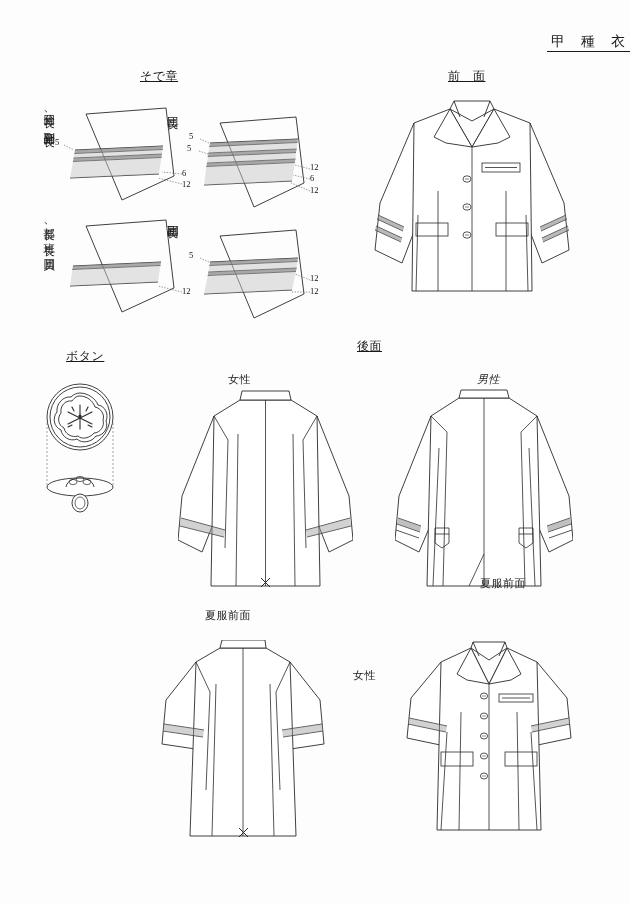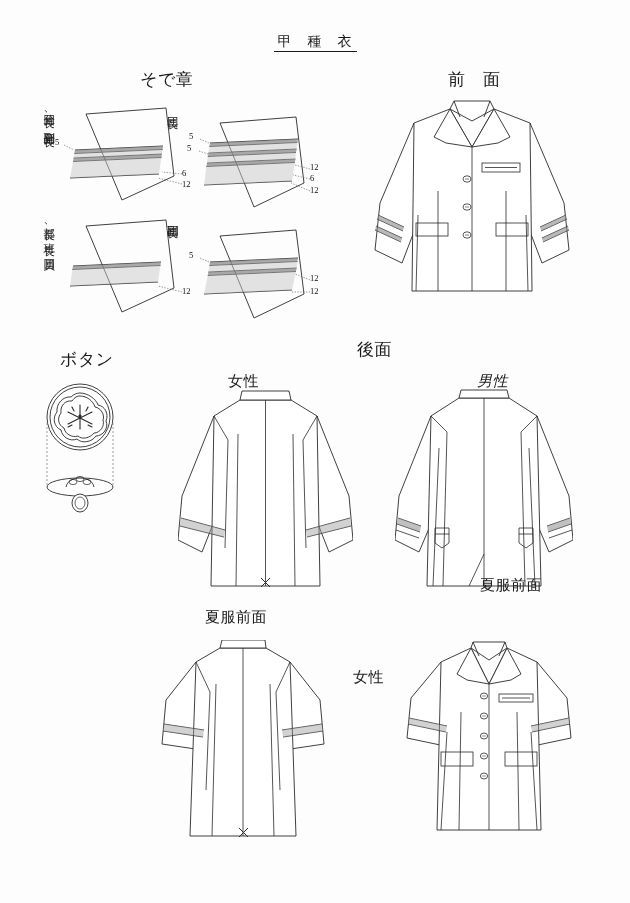--- a/index.html
+++ b/index.html
@@ -19,35 +19,36 @@
     position: absolute;
     inset: 0;
   }
 
   
   .doc-title {
     position: absolute;
     top: 33px;
     left: 0;
     width: 630px;
-    text-align: center;
+    text-align: right;
     font-size: 14px;
     letter-spacing: 1px;
   }
   .doc-title span.inner {
     border-bottom: 1px solid #1a1a1a;
     padding: 0 4px 2px 4px;
   }
 
   
   .caption {
     position: absolute;
-    font-size: 17px;
+    font-size: 12px;
     white-space: nowrap;
     letter-spacing: 0.5px;
+    text-decoration: underline;
   }
 
   
   .vlabel {
     position: absolute;
     writing-mode: vertical-rl;
     text-orientation: upright;
     font-size: 11.5px;
     line-height: 1.15;
     letter-spacing: 1.5px;
@@ -75,37 +76,37 @@
 
   
   .button-block { position: absolute; }
 
   
   .figure { position: absolute; }
   .figure svg { display: block; }
 
   .fig-label {
     position: absolute;
-    font-size: 15px;
+    font-size: 11px;
     white-space: nowrap;
     letter-spacing: 0.5px;
   }
 </style>
 </head>
 <body>
 
 <div class="page">
 
   <div class="doc-title">
     <span class="inner">甲　種　衣</span>
   </div>
 
   <div class="caption" style="top:68px; left:140px;">そで章</div>
   <div class="caption" style="top:68px; left:448px;text-align:right;">前　面</div>
-  <div class="caption" style="top:348px; left:60px;">ボタン</div>
+  <div class="caption" style="top:348px; left:66px;">ボタン</div>
   <div class="caption" style="top:338px; left:357px;">後面</div>
 
   <div class="vlabel" style="top:105px; left:42px; height:115px;">分団長、副分団長</div>
   <div class="vlabel" style="top:218px; left:42px; height:105px;">部長、班長、団員</div>
 
   <div class="sleeve-group" style="top:100px; left:62px;">
     <svg class="sleeve-svg" width="130" height="105" viewBox="0 0 130 105">
       <g fill="none" stroke="#2a2a2a" stroke-width="0.9">
         <path d="M24 14 L104 8 L112 76 L60 100 Z"></path>
         <path d="M13 50 L101 46"></path>

